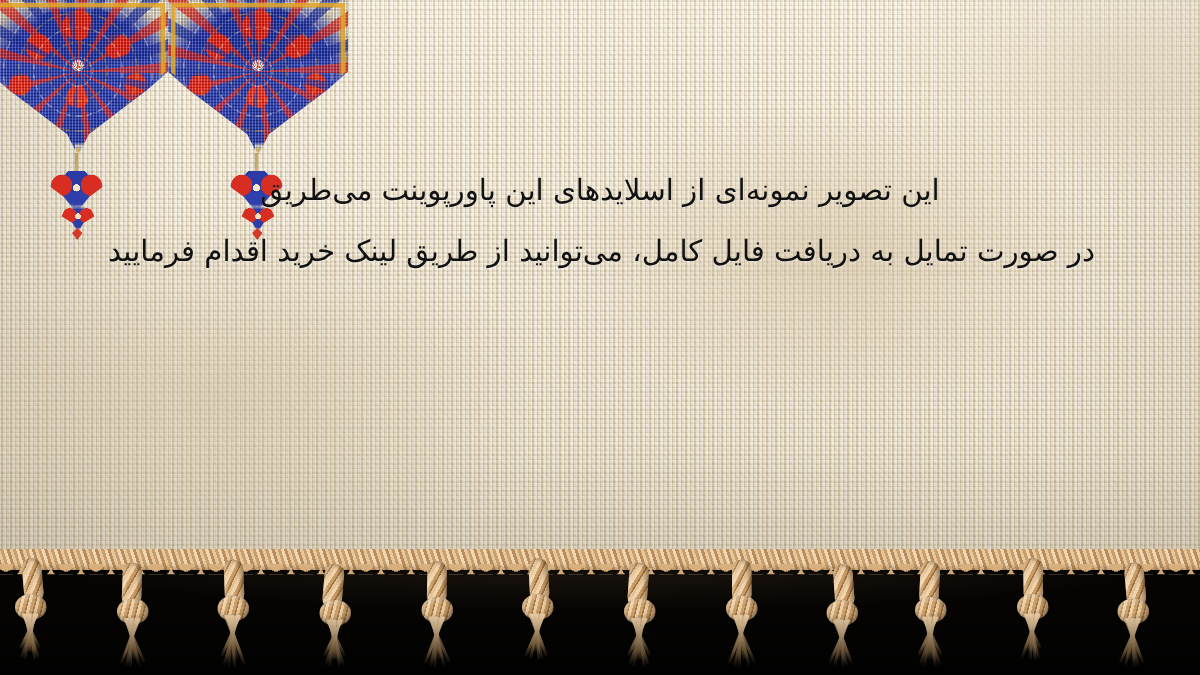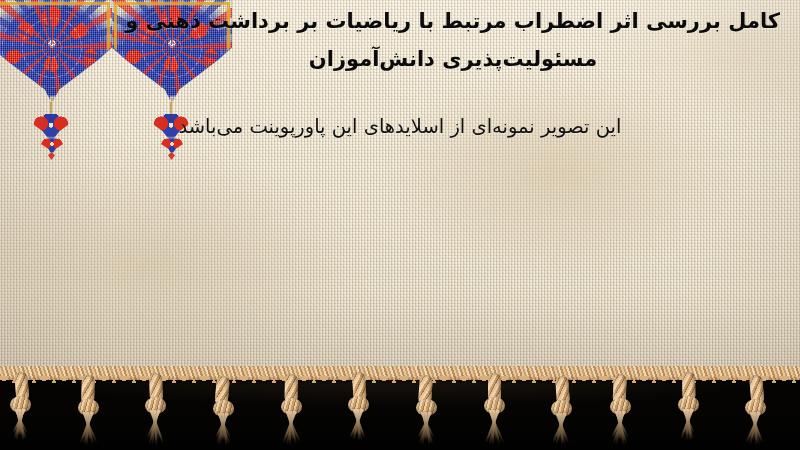--- a/index.html
+++ b/index.html
@@ -237,27 +237,24 @@
 
   <div class="medallion" style="left:112px;top:46px;">
     <div class="med-head"></div>
     <div class="med-outline"></div>
     <div class="med-stem"></div>
     <div class="med-drop1"></div>
     <div class="med-drop2"></div>
     <div class="med-dot"></div>
   </div>
 
-  <div class="title-block">
-    <div class="title-line l1">کامل بررسی اثر اضطراب مرتبط با ریاضیات بر برداشت ذهنی و</div>
-    <div class="title-line l2">مسئولیت‌پذیری دانش‌آموزان</div>
-  </div>
 
   <div class="body-block">
-    <div class="body-line b1">این تصویر نمونه‌ای از اسلایدهای این پاورپوینت می‌باشد</div>
+    <div class="body-line b1">این تصویر نمونه‌ای از اسلایدهای این پاورپوینت می‌طریق</div>
+    <div class="body-line b3">در صورت تمایل به دریافت فایل کامل، می‌توانید از طریق لینک خرید اقدام فرمایید</div>
   </div>
 
   <div class="shadow-line"></div>
 
   <div class="fringe-band">
     <div class="band-gloss"></div>
     <div class="selvedge"></div>
     <div id="tassels">
         <div class="tassel" style="left: 6px; top: 6px;">
           <div class="cord" style="transform: rotate(-5deg);"></div>

